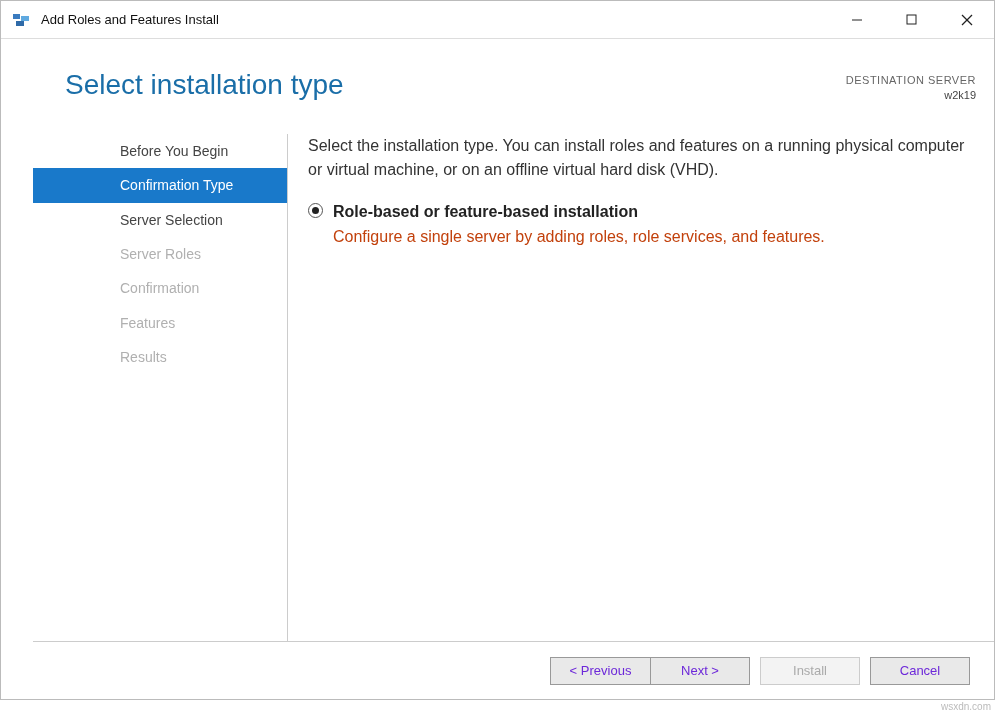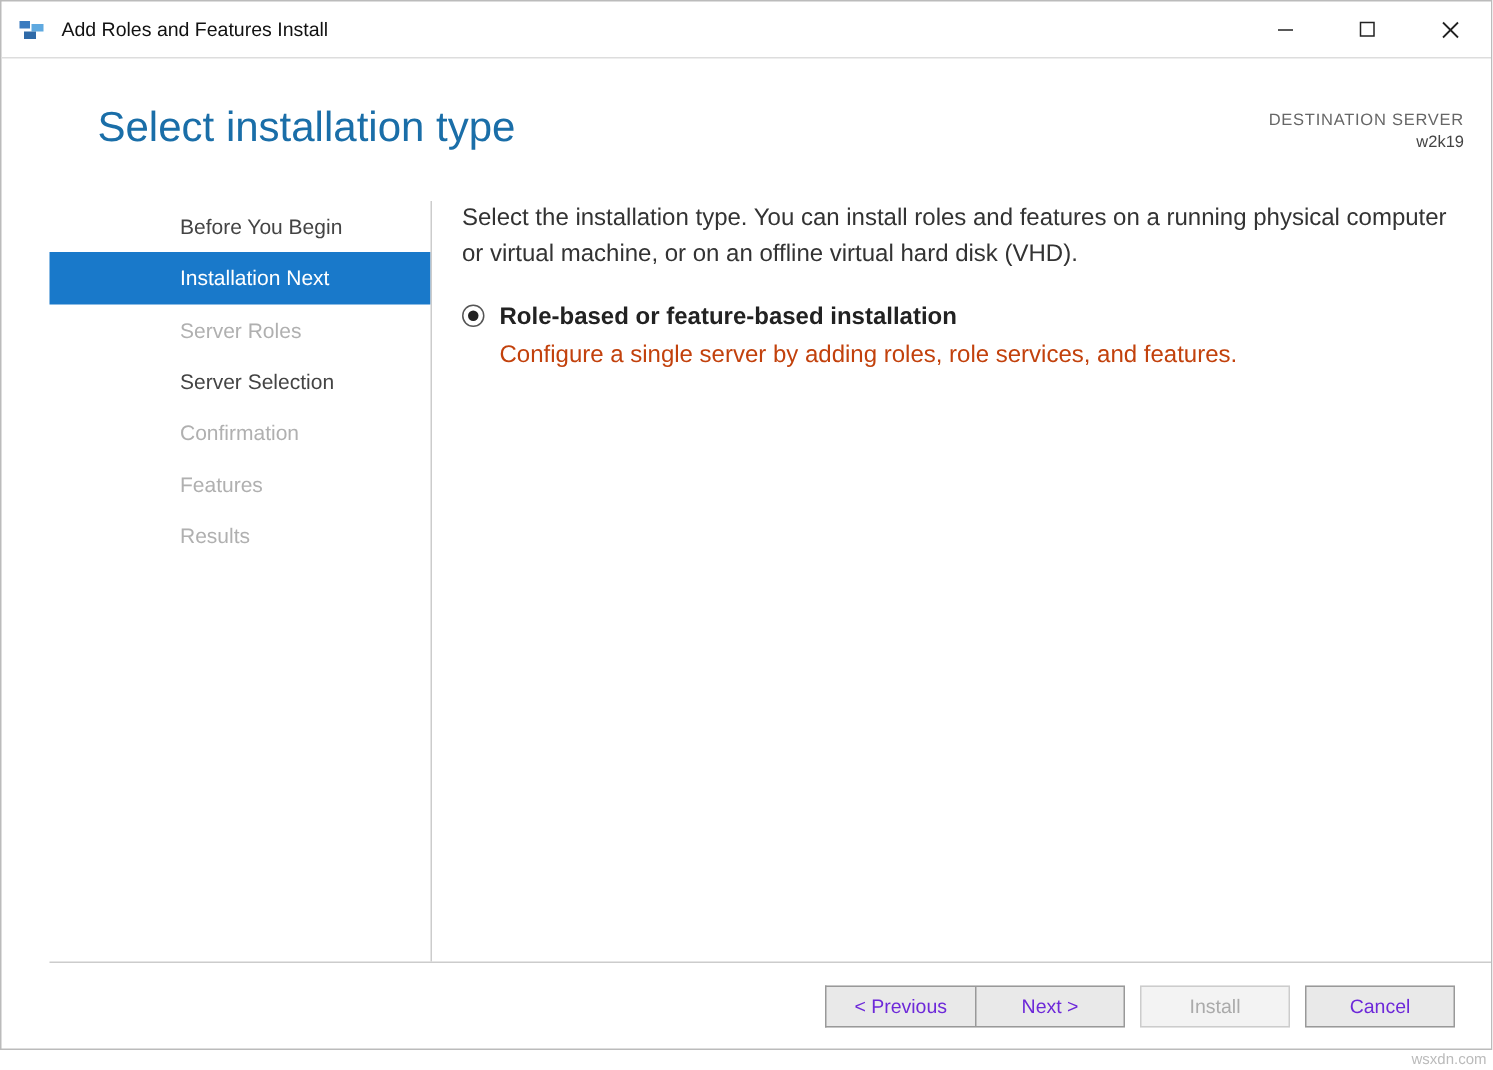--- a/index.html
+++ b/index.html
@@ -228,23 +228,23 @@
       <div class="dest-server">
         <div class="label">DESTINATION SERVER</div>
         <div class="value">w2k19</div>
       </div>
     </div>
 
     <div class="content-row">
 
       <div class="nav">
         <div class="nav-item">Before You Begin</div>
-        <div class="nav-item active">Installation Next</div>
+        <div class="nav-item active">Confirmation Type</div>
+        <div class="nav-item">Server Selection</div>
         <div class="nav-item disabled">Server Roles</div>
-        <div class="nav-item">Server Selection</div>
         <div class="nav-item disabled">Confirmation</div>
         <div class="nav-item disabled">Features</div>
         <div class="nav-item disabled">Results</div>
       </div>
 
       <div class="divider"></div>
 
       <div class="main">
         <p class="intro">Select the installation type. You can install roles and features on a running physical computer or virtual machine, or on an offline virtual hard disk (VHD).</p>
 

